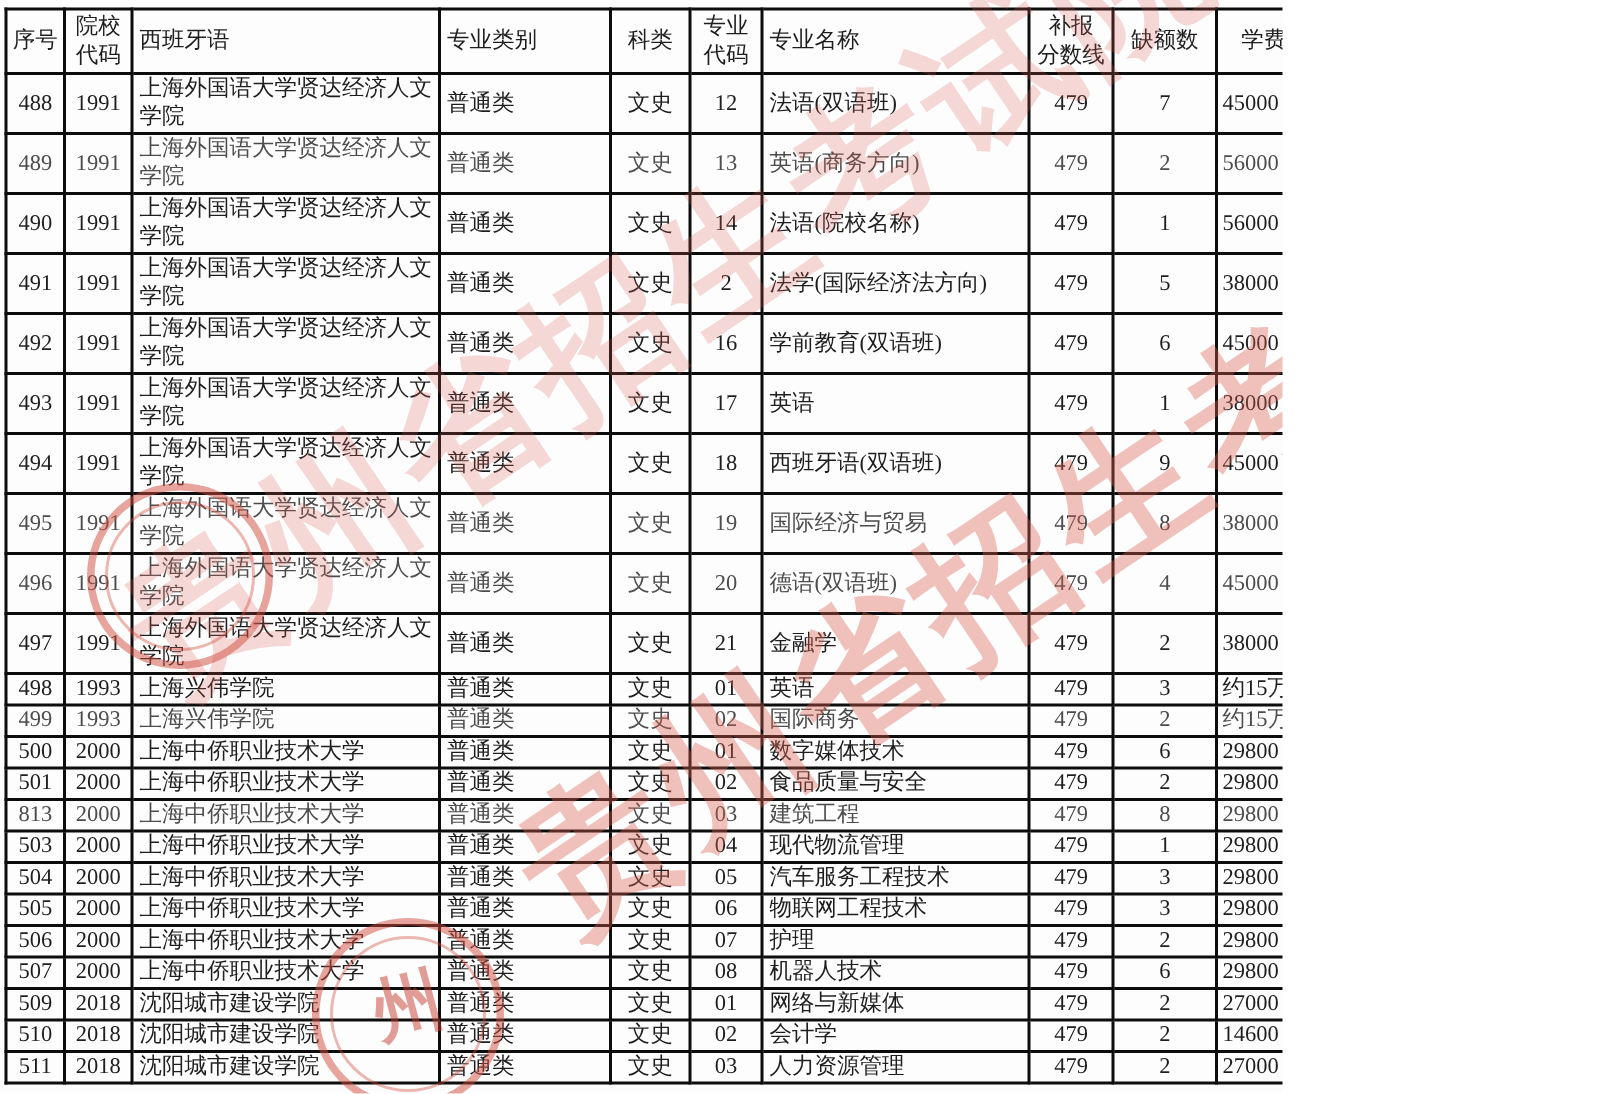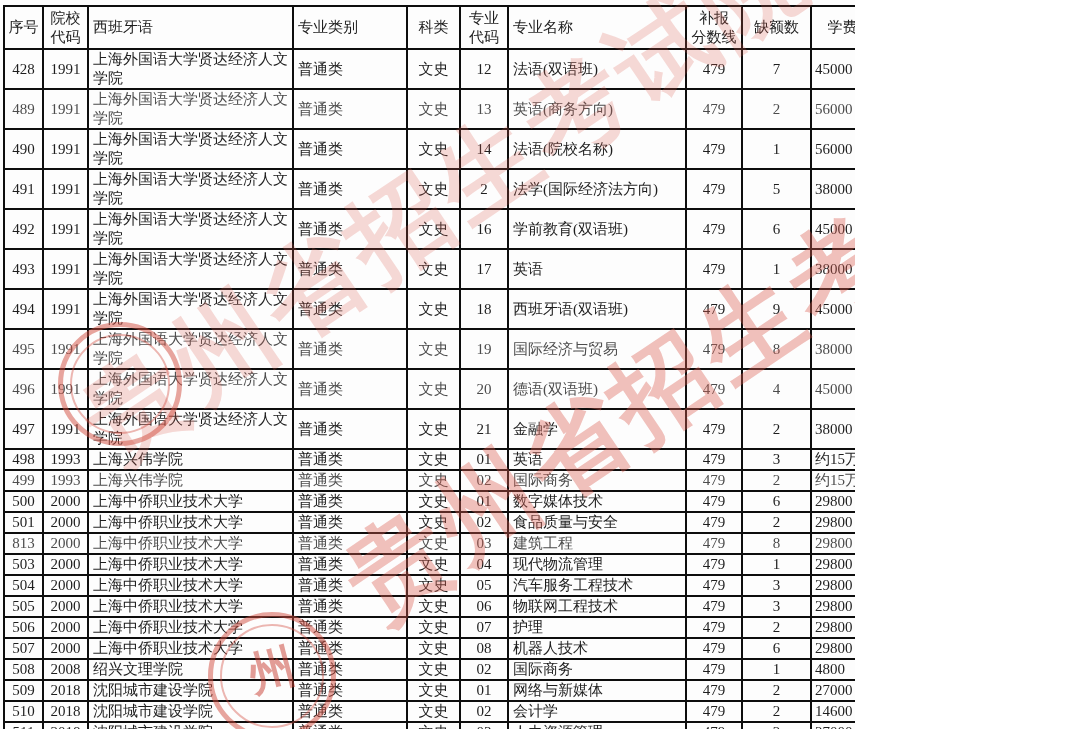--- a/index.html
+++ b/index.html
@@ -105,21 +105,21 @@
         <th class="al">专业名称</th>
         <th>补报
 分数线</th>
         <th>缺额数</th>
         <th>学费</th>
         <th class="al">备注</th>
       </tr>
     </thead>
     <tbody id="rows">
         <tr class="tall">
-          <td>428</td>
+          <td>488</td>
           <td>1991</td>
           <td class="al">上海外国语大学贤达经济人文学院</td>
           <td class="al">普通类</td>
           <td>文史</td>
           <td>12</td>
           <td class="al">法语(双语班)</td>
           <td>479</td>
           <td>7</td>
           <td class="ar">45000</td>
           <td class="al"></td>
@@ -362,33 +362,20 @@
           <td>507</td>
           <td>2000</td>
           <td class="al">上海中侨职业技术大学</td>
           <td class="al">普通类</td>
           <td>文史</td>
           <td>08</td>
           <td class="al">机器人技术</td>
           <td>479</td>
           <td>6</td>
           <td class="ar">29800</td>
-          <td class="al"></td>
-        </tr>
-        <tr class="short">
-          <td>508</td>
-          <td>2008</td>
-          <td class="al">绍兴文理学院</td>
-          <td class="al">普通类</td>
-          <td>文史</td>
-          <td>02</td>
-          <td class="al">国际商务</td>
-          <td>479</td>
-          <td>1</td>
-          <td class="ar">4800</td>
           <td class="al"></td>
         </tr>
         <tr class="short">
           <td>509</td>
           <td>2018</td>
           <td class="al">沈阳城市建设学院</td>
           <td class="al">普通类</td>
           <td>文史</td>
           <td>01</td>
           <td class="al">网络与新媒体</td>

